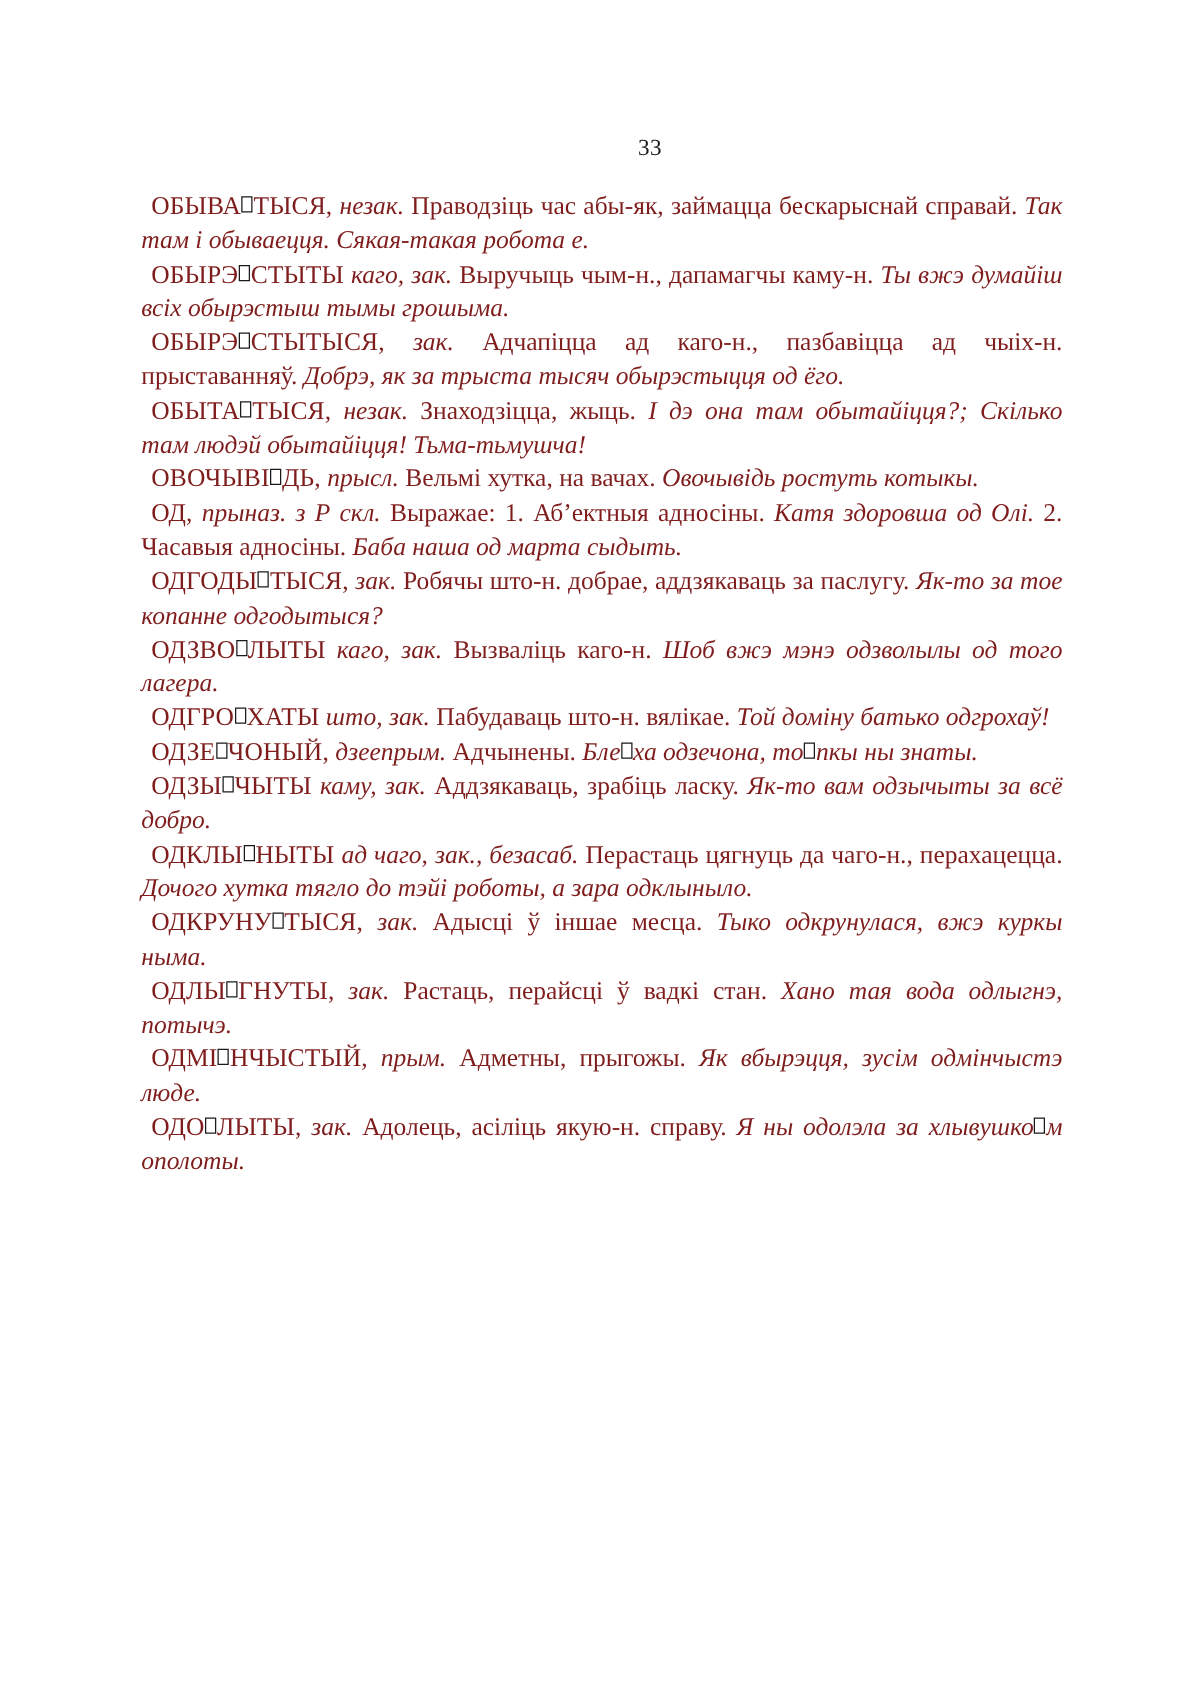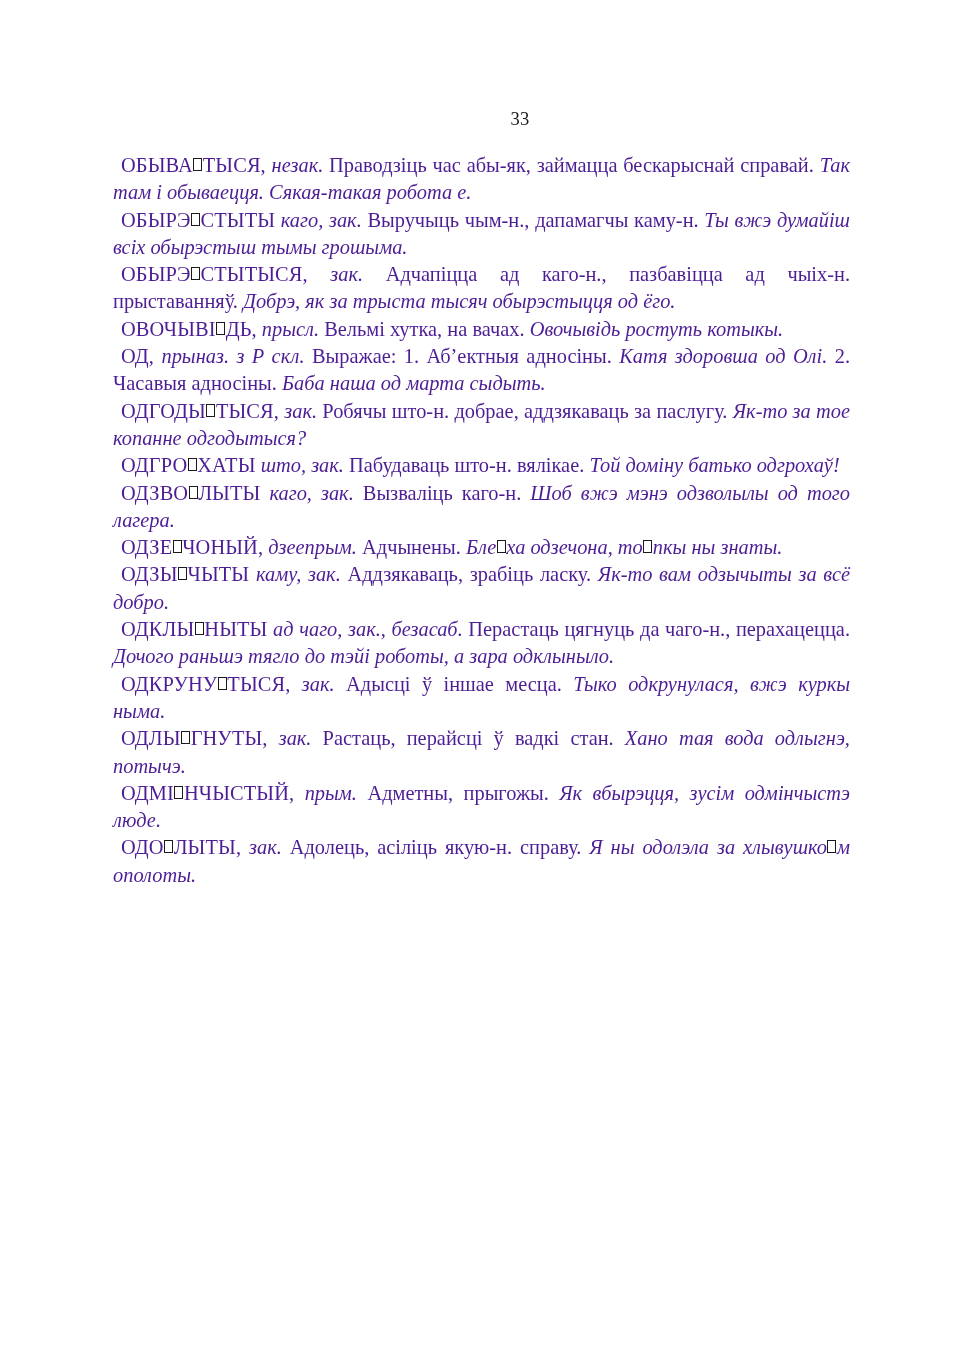--- a/index.html
+++ b/index.html
@@ -45,21 +45,21 @@
     width: 737px;
   }
 
   .entry {
     font-size: 20.4px;
     line-height: 27.3px;
     text-align: justify;
     text-justify: inter-word;
     text-indent: 8px;
     margin: 0 0 0 0;
-    color: #4c1d95;
+    color: #7f1d1d;
     hyphens: none;
   }
 
   
   .hw {
     font-style: normal;
     font-weight: normal;
     letter-spacing: 0.1px;
   }
 
@@ -98,38 +98,39 @@
   <div class="page-number">33</div>
 
   <div class="text-block">
 
     <p class="entry"><span class="hw">ОБЫВА</span><span class="box"></span><span class="hw">ТЫСЯ,</span> <span class="gr">незак.</span> <span class="def">Праводзіць час абы-як, займацца бескарыснай справай.</span> <span class="ex">Так там і обываецця. Сякая-такая робота е.</span></p>
 
     <p class="entry"><span class="hw">ОБЫРЭ</span><span class="box"></span><span class="hw">СТЫТЫ</span> <span class="gr">каго, зак.</span> <span class="def">Выручыць чым-н., дапамагчы каму-н.</span> <span class="ex">Ты вжэ думайіш всіх обырэстыш тымы грошыма.</span></p>
 
     <p class="entry"><span class="hw">ОБЫРЭ</span><span class="box"></span><span class="hw">СТЫТЫСЯ,</span> <span class="gr">зак.</span> <span class="def">Адчапіцца ад каго-н., пазбавіцца ад чыіх-н. прыставанняў.</span> <span class="ex">Добрэ, як за трыста тысяч обырэстыцця од ёго.</span></p>
 
+    <p class="entry"><span class="hw">ОБЫТА</span><span class="box"></span><span class="hw">ТЫСЯ,</span> <span class="gr">незак.</span> <span class="def">Знаходзіцца, жыць.</span> <span class="ex">І дэ она там обытайіцця?; Скілько там людэй обытайіцця! Тьма-тьмушча!</span></p>
 
     <p class="entry"><span class="hw">ОВОЧЫВІ</span><span class="box"></span><span class="hw">ДЬ,</span> <span class="gr">прысл.</span> <span class="def">Вельмі хутка, на вачах.</span> <span class="ex">Овочывідь ростуть котыкы.</span></p>
 
     <p class="entry"><span class="hw">ОД,</span> <span class="gr">прыназ. з Р скл.</span> <span class="def">Выражае:  1. Аб’ектныя адносіны.</span> <span class="ex">Катя здоровша од Олі.</span> <span class="def">2. Часавыя адносіны.</span> <span class="ex">Баба наша од марта сыдыть.</span></p>
 
 
 
     <p class="entry"><span class="hw">ОДГОДЫ</span><span class="box"></span><span class="hw">ТЫСЯ,</span> <span class="gr">зак.</span> <span class="def">Робячы што-н. добрае, аддзякаваць за паслугу.</span> <span class="ex">Як-то за тое копанне одгодытыся?</span></p>
 
+    <p class="entry"><span class="hw">ОДЗВО</span><span class="box"></span><span class="hw">ЛЫТЫ</span> <span class="gr">каго, зак.</span> <span class="def">Вызваліць каго-н.</span> <span class="ex">Шоб вжэ мэнэ одзволылы од того лагера.</span></p>
+
     <p class="entry"><span class="hw">ОДГРО</span><span class="box"></span><span class="hw">ХАТЫ</span> <span class="gr">што, зак.</span> <span class="def">Пабудаваць што-н. вялікае.</span> <span class="ex">Той доміну батько одгрохаў!</span></p>
-
-    <p class="entry"><span class="hw">ОДЗВО</span><span class="box"></span><span class="hw">ЛЫТЫ</span> <span class="gr">каго, зак.</span> <span class="def">Вызваліць каго-н.</span> <span class="ex">Шоб вжэ мэнэ одзволылы од того лагера.</span></p>
 
     <p class="entry"><span class="hw">ОДЗЕ</span><span class="box"></span><span class="hw">ЧОНЫЙ,</span> <span class="gr">дзеепрым.</span> <span class="def">Адчынены.</span> <span class="ex">Бле</span><span class="box"></span><span class="ex">ха одзечона, то</span><span class="box"></span><span class="ex">пкы ны знаты.</span></p>
 
     <p class="entry"><span class="hw">ОДЗЫ</span><span class="box"></span><span class="hw">ЧЫТЫ</span> <span class="gr">каму, зак.</span> <span class="def">Аддзякаваць, зрабіць ласку.</span>  <span class="ex">Як-то вам одзычыты за всё добро.</span></p>
 
-    <p class="entry"><span class="hw">ОДКЛЫ</span><span class="box"></span><span class="hw">НЫТЫ</span> <span class="gr">ад чаго, зак., безасаб.</span> <span class="def">Перастаць цягнуць да чаго-н., перахацецца.</span> <span class="ex">Дочого раньшэ тягло до тэйі роботы, а зара одклыныло.</span></p>
+    <p class="entry"><span class="hw">ОДКЛЫ</span><span class="box"></span><span class="hw">НЫТЫ</span> <span class="gr">ад чаго, зак., безасаб.</span> <span class="def">Перастаць цягнуць да чаго-н., перахацецца.</span> <span class="ex">Дочого хутка тягло до тэйі роботы, а зара одклыныло.</span></p>
 
 
     <p class="entry"><span class="hw">ОДКРУНУ</span><span class="box"></span><span class="hw">ТЫСЯ,</span> <span class="gr">зак.</span> <span class="def">Адысці ў іншае месца.</span> <span class="ex">Тыко одкрунулася, вжэ куркы ныма.</span></p>
 
     <p class="entry"><span class="hw">ОДЛЫ</span><span class="box"></span><span class="hw">ГНУТЫ,</span> <span class="gr">зак.</span> <span class="def">Растаць, перайсці ў вадкі стан.</span> <span class="ex">Хано тая вода одлыгнэ, потычэ.</span></p>
 
     <p class="entry"><span class="hw">ОДМІ</span><span class="box"></span><span class="hw">НЧЫСТЫЙ,</span> <span class="gr">прым.</span> <span class="def">Адметны, прыгожы.</span> <span class="ex">Як вбырэцця, зусім одмінчыстэ люде.</span></p>
 
     <p class="entry"><span class="hw">ОДО</span><span class="box"></span><span class="hw">ЛЫТЫ,</span> <span class="gr">зак.</span> <span class="def">Адолець, асіліць якую-н. справу.</span> <span class="ex">Я ны одолэла за хлывушко</span><span class="box"></span><span class="ex">м ополоты.</span></p>
 

